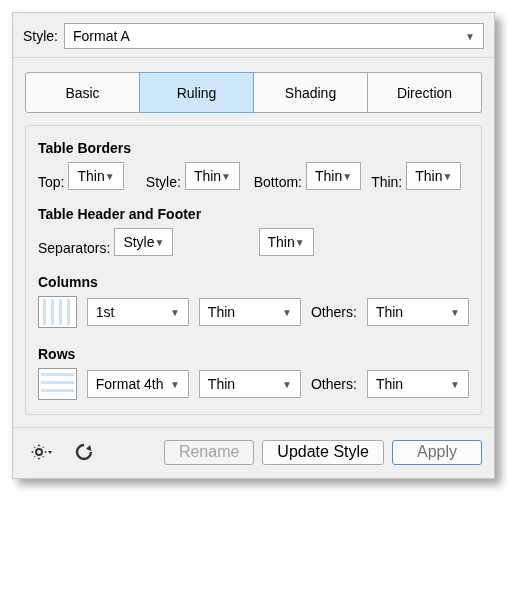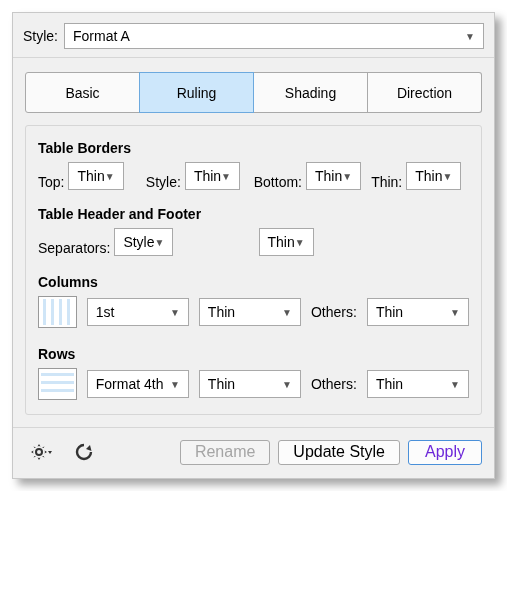--- a/index.html
+++ b/index.html
@@ -172,21 +172,21 @@
     padding: 0 14px;
     border: 1px solid #a9a9a9;
     background: #fcfcfc;
     border-radius: 3px;
     font-size: 16px;
     cursor: pointer;
     display: flex;
     align-items: center;
   }
   .btn.disabled { color: #a5a5a5; cursor: default; background: #f4f4f4; }
-  .btn.primary { border-color: #4a90d9; color: #6d28d9; padding: 0 16px; }
+  .btn.primary { border-color: #4a90d9; color: #737373; padding: 0 24px; }
   svg { display: block; }
 </style>
 </head>
 <body>
 
 <div class="panel">
 
   <div class="style-row">
     <label>Style:</label>
     <div class="style-select">

